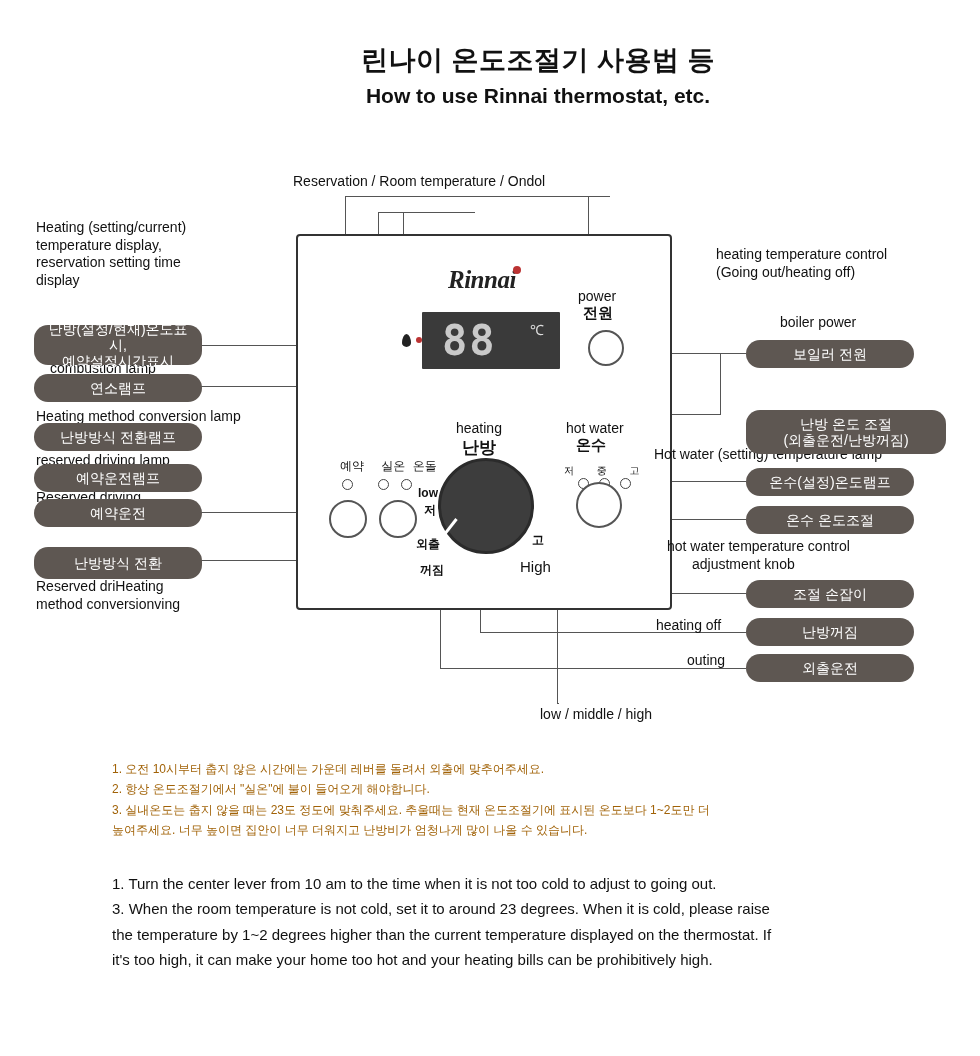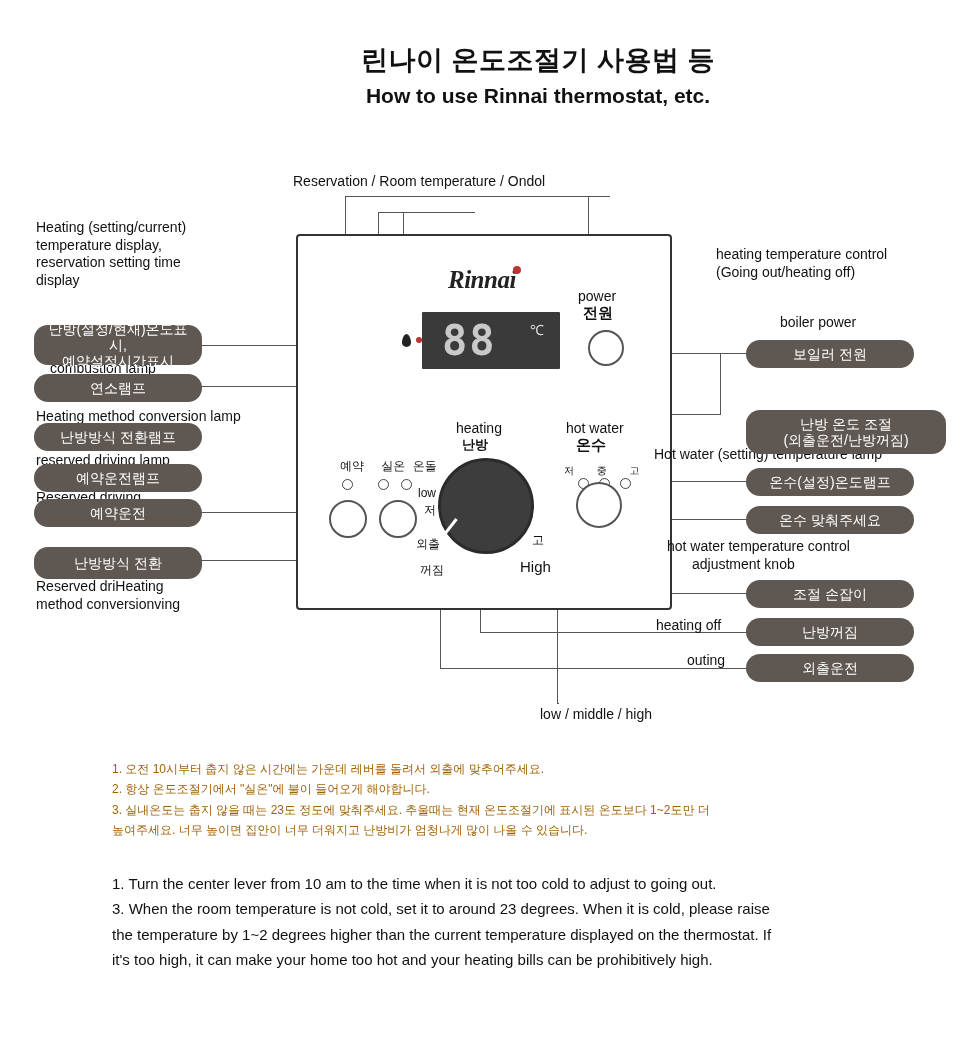--- a/index.html
+++ b/index.html
@@ -188,21 +188,21 @@
     position: absolute;
     left: 158px;
     top: 184px;
     font-size: 14px;
     color: #111;
   }
   .heat-label-ko {
     position: absolute;
     left: 164px;
     top: 200px;
-    font-size: 13px;
+    font-size: 17px;
     font-weight: bold;
     color: #111;
   }
   .hw-label-en {
     position: absolute;
     left: 268px;
     top: 184px;
     font-size: 14px;
     color: #111;
   }
@@ -231,21 +231,21 @@
     border: 2px solid #555;
     border-radius: 50%;
     background: #fff;
   }
 
   .knob-mark {
     position: absolute;
     font-size: 12px;
     color: #111;
   }
-  .knob-mark.bold { font-weight: normal; }
+  .knob-mark.bold { font-weight: bold; }
 
   
   .pill {
     position: absolute;
     background: #5e5752;
     color: #ffffff;
     border-radius: 14px;
     font-size: 14px;
     text-align: center;
     line-height: 1.15;
@@ -404,21 +404,21 @@
 <div class="pill" style="left:34px; top:374px; width:168px; height:28px;">연소램프</div>
 <div class="pill" style="left:34px; top:423px; width:168px; height:28px;">난방방식 전환램프</div>
 <div class="pill" style="left:34px; top:464px; width:168px; height:28px;">예약운전램프</div>
 <div class="pill" style="left:34px; top:499px; width:168px; height:28px;">예약운전</div>
 <div class="pill" style="left:34px; top:547px; width:168px; height:32px;">난방방식 전환</div>
 
 <div class="pill" style="left:746px; top:410px; width:200px; height:44px; white-space:pre-line;">난방 온도 조절
 (외출운전/난방꺼짐)</div>
 <div class="pill" style="left:746px; top:340px; width:168px; height:28px;">보일러 전원</div>
 <div class="pill" style="left:746px; top:468px; width:168px; height:28px;">온수(설정)온도램프</div>
-<div class="pill" style="left:746px; top:506px; width:168px; height:28px;">온수 맞춰주세요</div>
+<div class="pill" style="left:746px; top:506px; width:168px; height:28px;">온수 온도조절</div>
 <div class="pill" style="left:746px; top:580px; width:168px; height:28px;">조절 손잡이</div>
 <div class="pill" style="left:746px; top:618px; width:168px; height:28px;">난방꺼짐</div>
 <div class="pill" style="left:746px; top:654px; width:168px; height:28px;">외출운전</div>
 
 <div class="notes-ko">
   <div>1. 오전 10시부터 춥지 않은 시간에는 가운데 레버를 돌려서 외출에 맞추어주세요.</div>
   <div>2. 항상 온도조절기에서 "실온"에 불이 들어오게 해야합니다.</div>
   <div>3. 실내온도는 춥지 않을 때는 23도 정도에 맞춰주세요. 추울때는 현재 온도조절기에 표시된 온도보다 1~2도만 더</div>
   <div>높여주세요. 너무 높이면 집안이 너무 더워지고 난방비가 엄청나게 많이 나올 수 있습니다.</div>
 </div>

